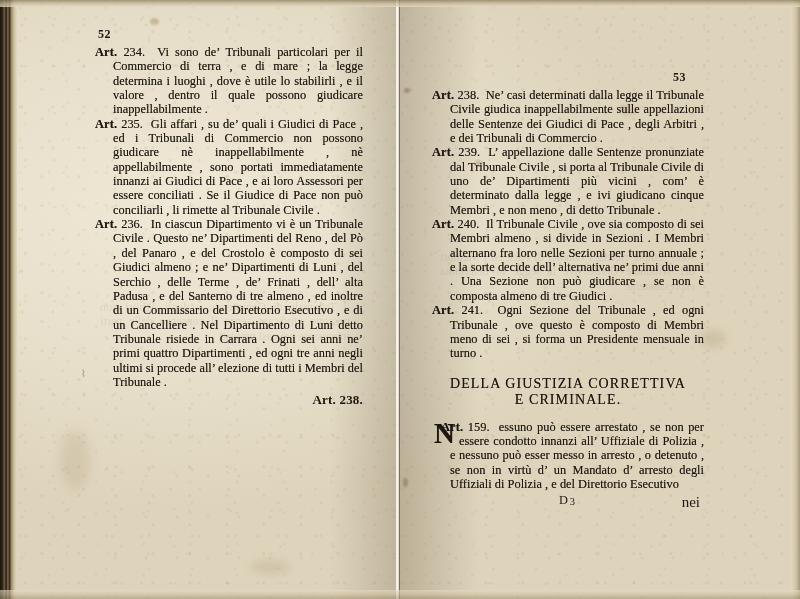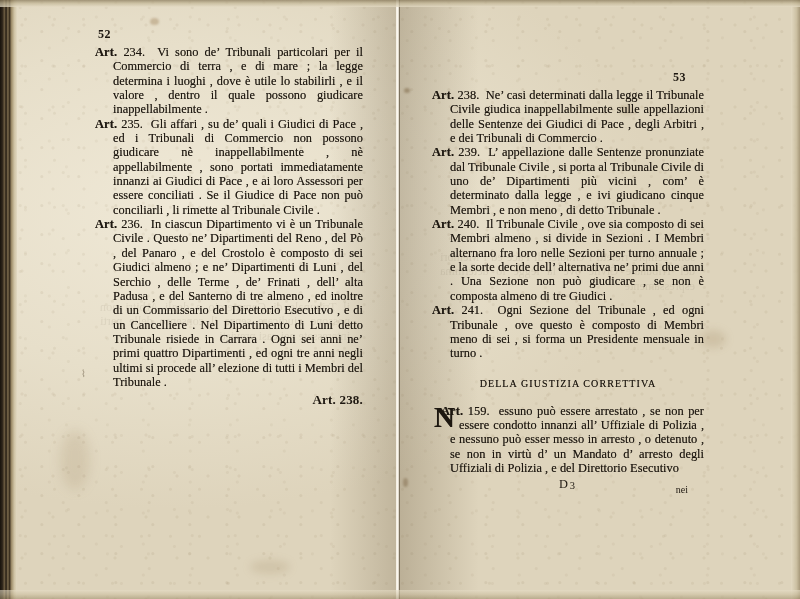--- a/index.html
+++ b/index.html
@@ -55,33 +55,33 @@
   #col-left .folio{text-align:left;padding-left:3px;}
   #col-right .folio{text-align:right;padding-right:18px;}
 
   .para{font-size:12.4px;line-height:14.35px;text-align:justify;
         text-justify:inter-word;margin:0 0 0 0;
         text-shadow:0 0 .4px rgba(29,23,16,.55);}
   .hang{padding-left:18px;text-indent:-18px;}
   .art{font-weight:bold;letter-spacing:.15px;}
   .artnum{font-weight:normal;}
 
-  .section-head{text-align:center;font-size:10px;line-height:16px;
+  .section-head{text-align:center;font-size:14px;line-height:16px;
     letter-spacing:1.1px;margin:15px 0 12px 0;text-shadow:0 0 .4px rgba(29,23,16,.6);}
 
   .dropblock{position:relative;}
   .dropcap{float:left;font-size:29px;line-height:24px;font-weight:bold;
     margin:1px 4px -2px 2px;letter-spacing:0;
     text-shadow:0 0 .5px rgba(29,23,16,.7);}
 
   .catchword{font-size:13px;text-align:right;margin-top:3px;font-weight:bold;letter-spacing:.2px;}
   .sig-line{position:relative;height:17px;margin-top:2px;font-size:12.4px;}
   .sig{position:absolute;left:50%;transform:translateX(-50%);font-weight:normal;letter-spacing:2px;}
   .sig .num{font-size:10.5px;vertical-align:-1px;}
-  .cw-right{position:absolute;right:16px;bottom:-1px;font-size:10px;}
+  .cw-right{position:absolute;right:4px;bottom:-1px;font-size:15px;}
 
   .margin-mark{position:absolute;left:-14px;font-size:10px;color:#5e513a;opacity:.55;
     font-family:"Liberation Serif",serif;}
 
   
   .bleed{position:absolute;opacity:.085;color:#4a3f2c;font-size:12.2px;line-height:14.3px;
     transform:scaleX(-1);pointer-events:none;text-align:justify;}
 </style>
 </head>
 <body>
@@ -162,20 +162,21 @@
     </p>
 
     <p class="para hang">
       <span class="art">Art.</span>
       <span class="artnum">241.</span>
       &nbsp;<span>Ogni Sezione del Tribunale , ed ogni Tribunale , ove questo è composto di Membri meno di sei , si forma un Presidente mensuale in turno .</span>
     </p>
 
     <div class="section-head">
       <div>DELLA GIUSTIZIA CORRETTIVA</div>
+      <div>E CRIMINALE.</div>
     </div>
 
     <p class="para hang dropblock">
       <span class="art">Art.</span>
       <span class="artnum">159.</span>
       &nbsp;<span class="dropcap">N</span><span>essuno può essere arrestato , se non per essere condotto innanzi all’ Uffiziale di Polizia , e nessuno può esser messo in arresto , o detenuto , se non in virtù d’ un Mandato d’ arresto degli Uffiziali di Polizia , e del Direttorio Esecutivo</span>
     </p>
 
     <div class="sig-line">
       <span class="sig"><span>D</span><span class="num">3</span></span>

